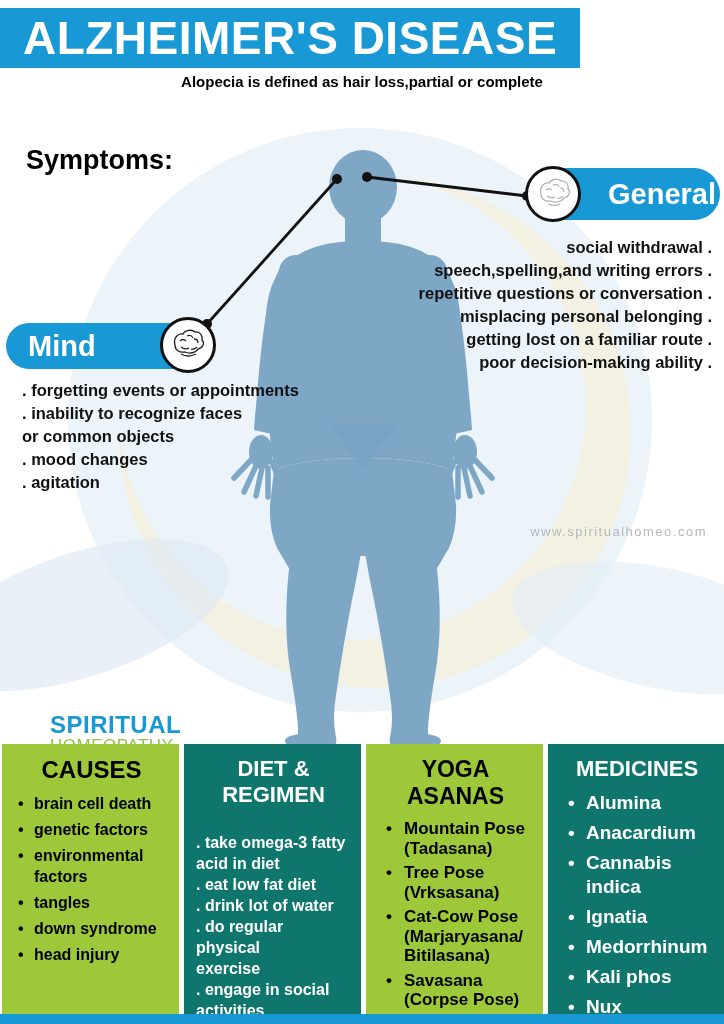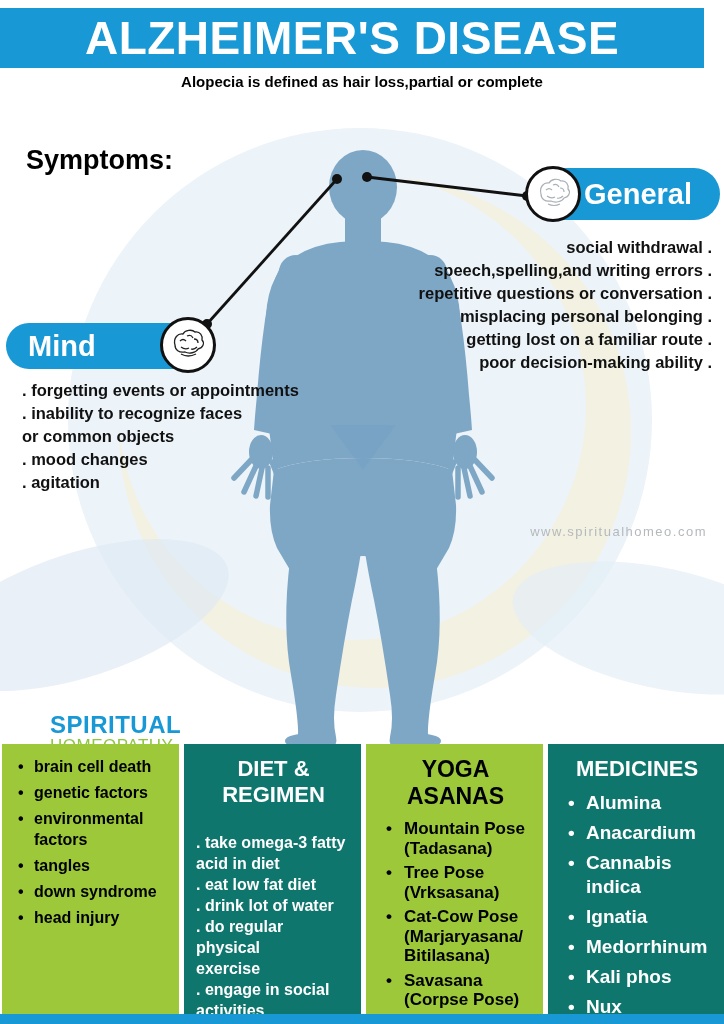--- a/index.html
+++ b/index.html
@@ -1,32 +1,32 @@
 <!DOCTYPE html>
 <html><head>
 <meta charset="utf-8">
 <style>
   html,body{margin:0;padding:0;background:#fff;}
   .canvas{position:relative;width:724px;height:1024px;background:#fff;overflow:hidden;
           font-family:"Liberation Sans",sans-serif;}
   .abs{position:absolute;}
   
-  .banner{left:0;top:8px;width:704px;height:60px;background:#1898d5;display:flex;
+  .banner{left:0;top:8px;width:580px;height:60px;background:#1898d5;display:flex;
           align-items:center;justify-content:center;z-index:2;}
   .banner-title{color:#fff;font-weight:bold;font-size:46px;letter-spacing:.5px;white-space:nowrap;}
   .subtitle{left:0;top:73px;width:724px;text-align:center;color:#000000;font-weight:bold;
             font-size:15px;z-index:2;}
   
   .symptoms-heading{left:26px;top:145px;font-size:27px;font-weight:bold;color:#000000;z-index:2;}
   .pill{background:#1898d5;z-index:2;display:flex;align-items:center;}
   .pill-mind{left:6px;top:323px;width:190px;height:46px;border-radius:23px;}
   .pill-general{left:530px;top:168px;width:190px;height:52px;border-radius:26px;justify-content:flex-end;}
   .pill-label{color:#fff;font-weight:bold;font-size:29px;}
   .pill-mind .pill-label{padding-left:22px;}
-  .pill-general .pill-label{padding-right:28px;}
+  .pill-general .pill-label{padding-right:4px;}
   .icon-circle{width:56px;height:56px;border-radius:50%;background:#fff;border:3.5px solid #111;
                box-sizing:border-box;z-index:3;display:flex;align-items:center;justify-content:center;}
   .circ-mind{left:160px;top:317px;}
   .circ-general{left:525px;top:166px;}
   .sym-list{font-weight:bold;color:#111;font-size:16.5px;line-height:23px;z-index:2;}
   .mind-list{left:22px;top:379px;width:300px;text-align:left;}
   .general-list{left:300px;top:236px;width:412px;text-align:right;}
   
   .watermark{left:400px;top:524px;width:307px;text-align:right;color:#b5b9bc;font-weight:normal;
              font-size:13px;letter-spacing:1.5px;z-index:2;}
@@ -179,20 +179,21 @@
 
   <div class="abs watermark">www.spiritualhomeo.com</div>
   <div class="abs logo">
     <div class="logo-1">SPIRITUAL</div>
     <div class="logo-2">HOMEOPATHY</div>
   </div>
 
   <div class="abs bottom">
 
     <div class="col col-green">
+      <div class="col-title t-causes">CAUSES</div>
       <div class="causes-list">
         <div class="b-item">
           <div>brain cell death</div>
           </div>
         <div class="b-item">
           <div>genetic factors</div>
           </div>
         <div class="b-item">
           <div>environmental</div>
           <div>factors</div>

